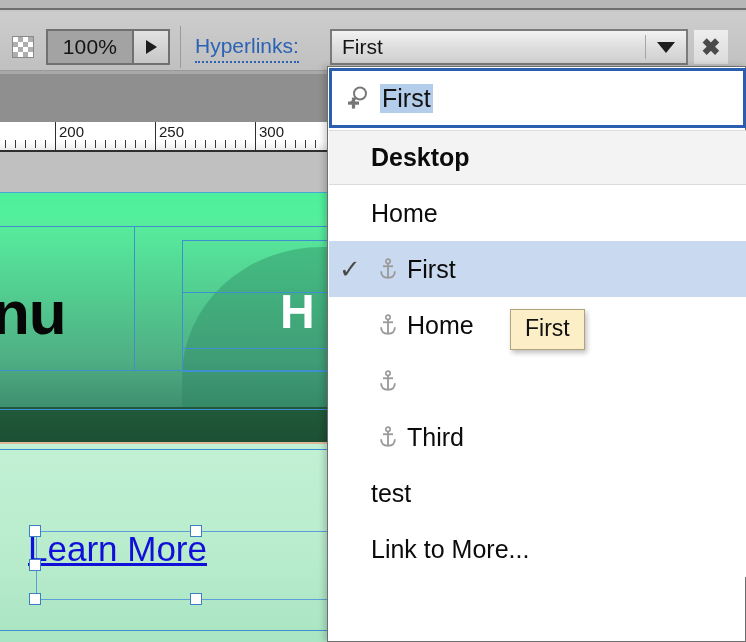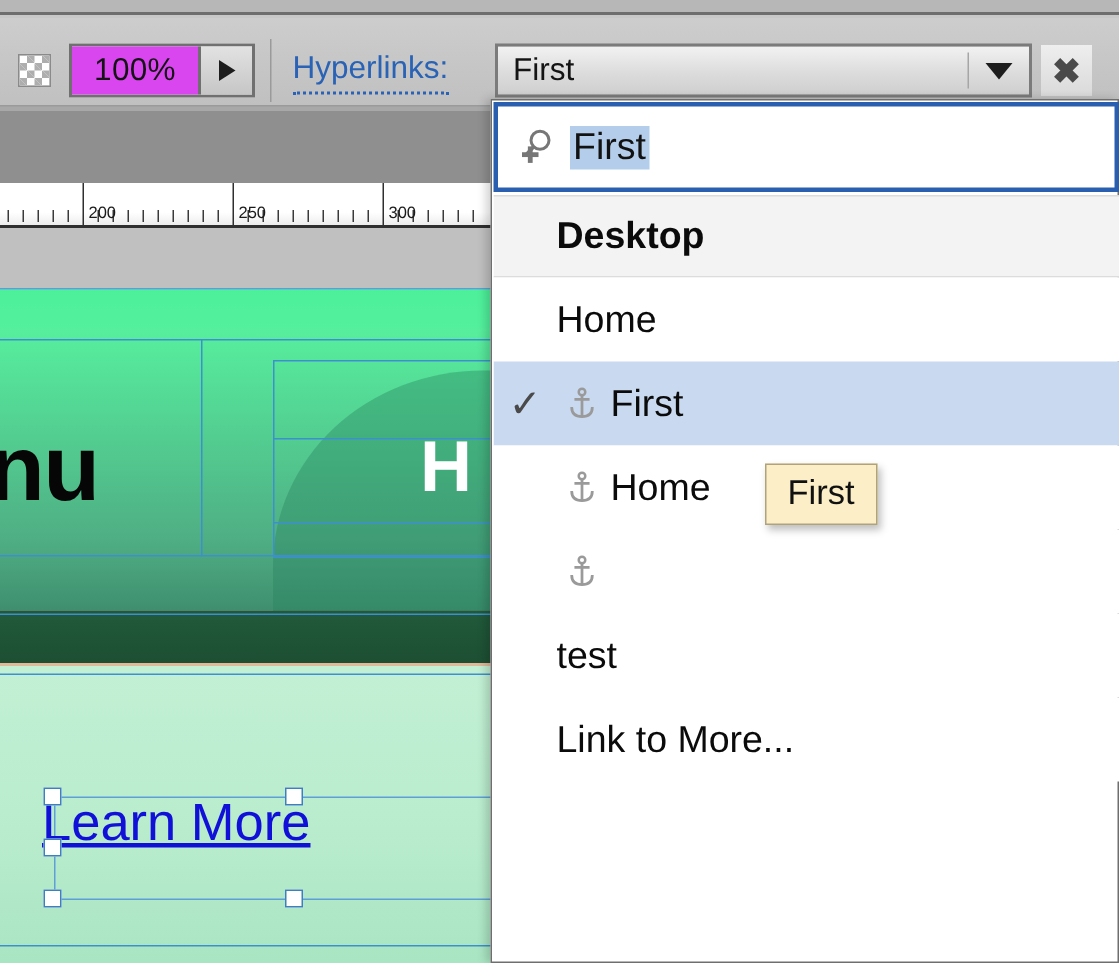--- a/index.html
+++ b/index.html
@@ -42,21 +42,21 @@
     box-sizing: border-box;
   }
 
   
   .zoom-combo {
     position: absolute; left: 46px; top: 29px; height: 36px; width: 124px;
     border: 2px solid #707070;
     box-sizing: border-box; display: flex; background: #fff;
   }
   .zoom-value {
-    flex: 1; background: #d946ef; display: flex; align-items: center;
+    flex: 1; background: #a3a3a3; display: flex; align-items: center;
     justify-content: center; font-size: 21px; color: #141414; letter-spacing: 0.2px;
   }
   .zoom-arrow-btn {
     width: 34px; background: linear-gradient(to bottom,#e2e2e2,#c6c6c6);
     border-left: 2px solid #707070; display: flex; align-items: center; justify-content: center;
   }
   .tri-right {
     width: 0; height: 0;
     border-top: 7px solid transparent; border-bottom: 7px solid transparent;
     border-left: 11px solid #1d1d1d;
@@ -114,21 +114,21 @@
     border-bottom: 2px solid #2f2f2f;
     box-sizing: border-box; overflow: hidden;
   }
   .ruler-major {
     position: absolute; top: 0; width: 1px; height: 30px; background: #2f2f2f;
   }
   .ruler-minor {
     position: absolute; bottom: 2px; width: 1px; height: 8px; background: #3a3a3a;
   }
   .ruler-label {
-    position: absolute; top: 14px; font-size: 11px; color: #1a1a1a;
+    position: absolute; top: 1px; font-size: 15px; color: #1a1a1a;
   }
   .canvas-gray {
     position: absolute; left: 0; top: 152px; width: 330px; height: 40px;
     background: #c0c0c0;
   }
 
   
   .page {
     position: absolute; left: 0; top: 192px; width: 330px; height: 450px;
     overflow: hidden;
@@ -406,20 +406,32 @@
         <span class="dd-anchor">
           <svg viewBox="0 0 24 24" width="22" height="22">
             <circle cx="12" cy="3.6" r="2.4" fill="none" stroke="#9a9a9a" stroke-width="1.8"></circle>
             <line x1="12" y1="6" x2="12" y2="21" stroke="#9a9a9a" stroke-width="2"></line>
             <line x1="6.5" y1="9" x2="17.5" y2="9" stroke="#9a9a9a" stroke-width="2"></line>
             <path d="M4.5 14.5 Q4.5 21.5 12 21.5 Q19.5 21.5 19.5 14.5" fill="none" stroke="#9a9a9a" stroke-width="2"></path>
           </svg>
         </span>
       </div>
 
+      <div class="dd-item">
+        <span class="dd-check"></span>
+        <span class="dd-anchor">
+          <svg viewBox="0 0 24 24" width="22" height="22">
+            <circle cx="12" cy="3.6" r="2.4" fill="none" stroke="#9a9a9a" stroke-width="1.8"></circle>
+            <line x1="12" y1="6" x2="12" y2="21" stroke="#9a9a9a" stroke-width="2"></line>
+            <line x1="6.5" y1="9" x2="17.5" y2="9" stroke="#9a9a9a" stroke-width="2"></line>
+            <path d="M4.5 14.5 Q4.5 21.5 12 21.5 Q19.5 21.5 19.5 14.5" fill="none" stroke="#9a9a9a" stroke-width="2"></path>
+          </svg>
+        </span>
+        <span class="dd-item-label">Third</span>
+      </div>
 
       <div class="dd-item plain">
         <span class="dd-check"></span>
         <span class="dd-item-label">test</span>
       </div>
 
 
       <div class="dd-item plain">
         <span class="dd-check"></span>
         <span class="dd-item-label">Link to More...</span>

